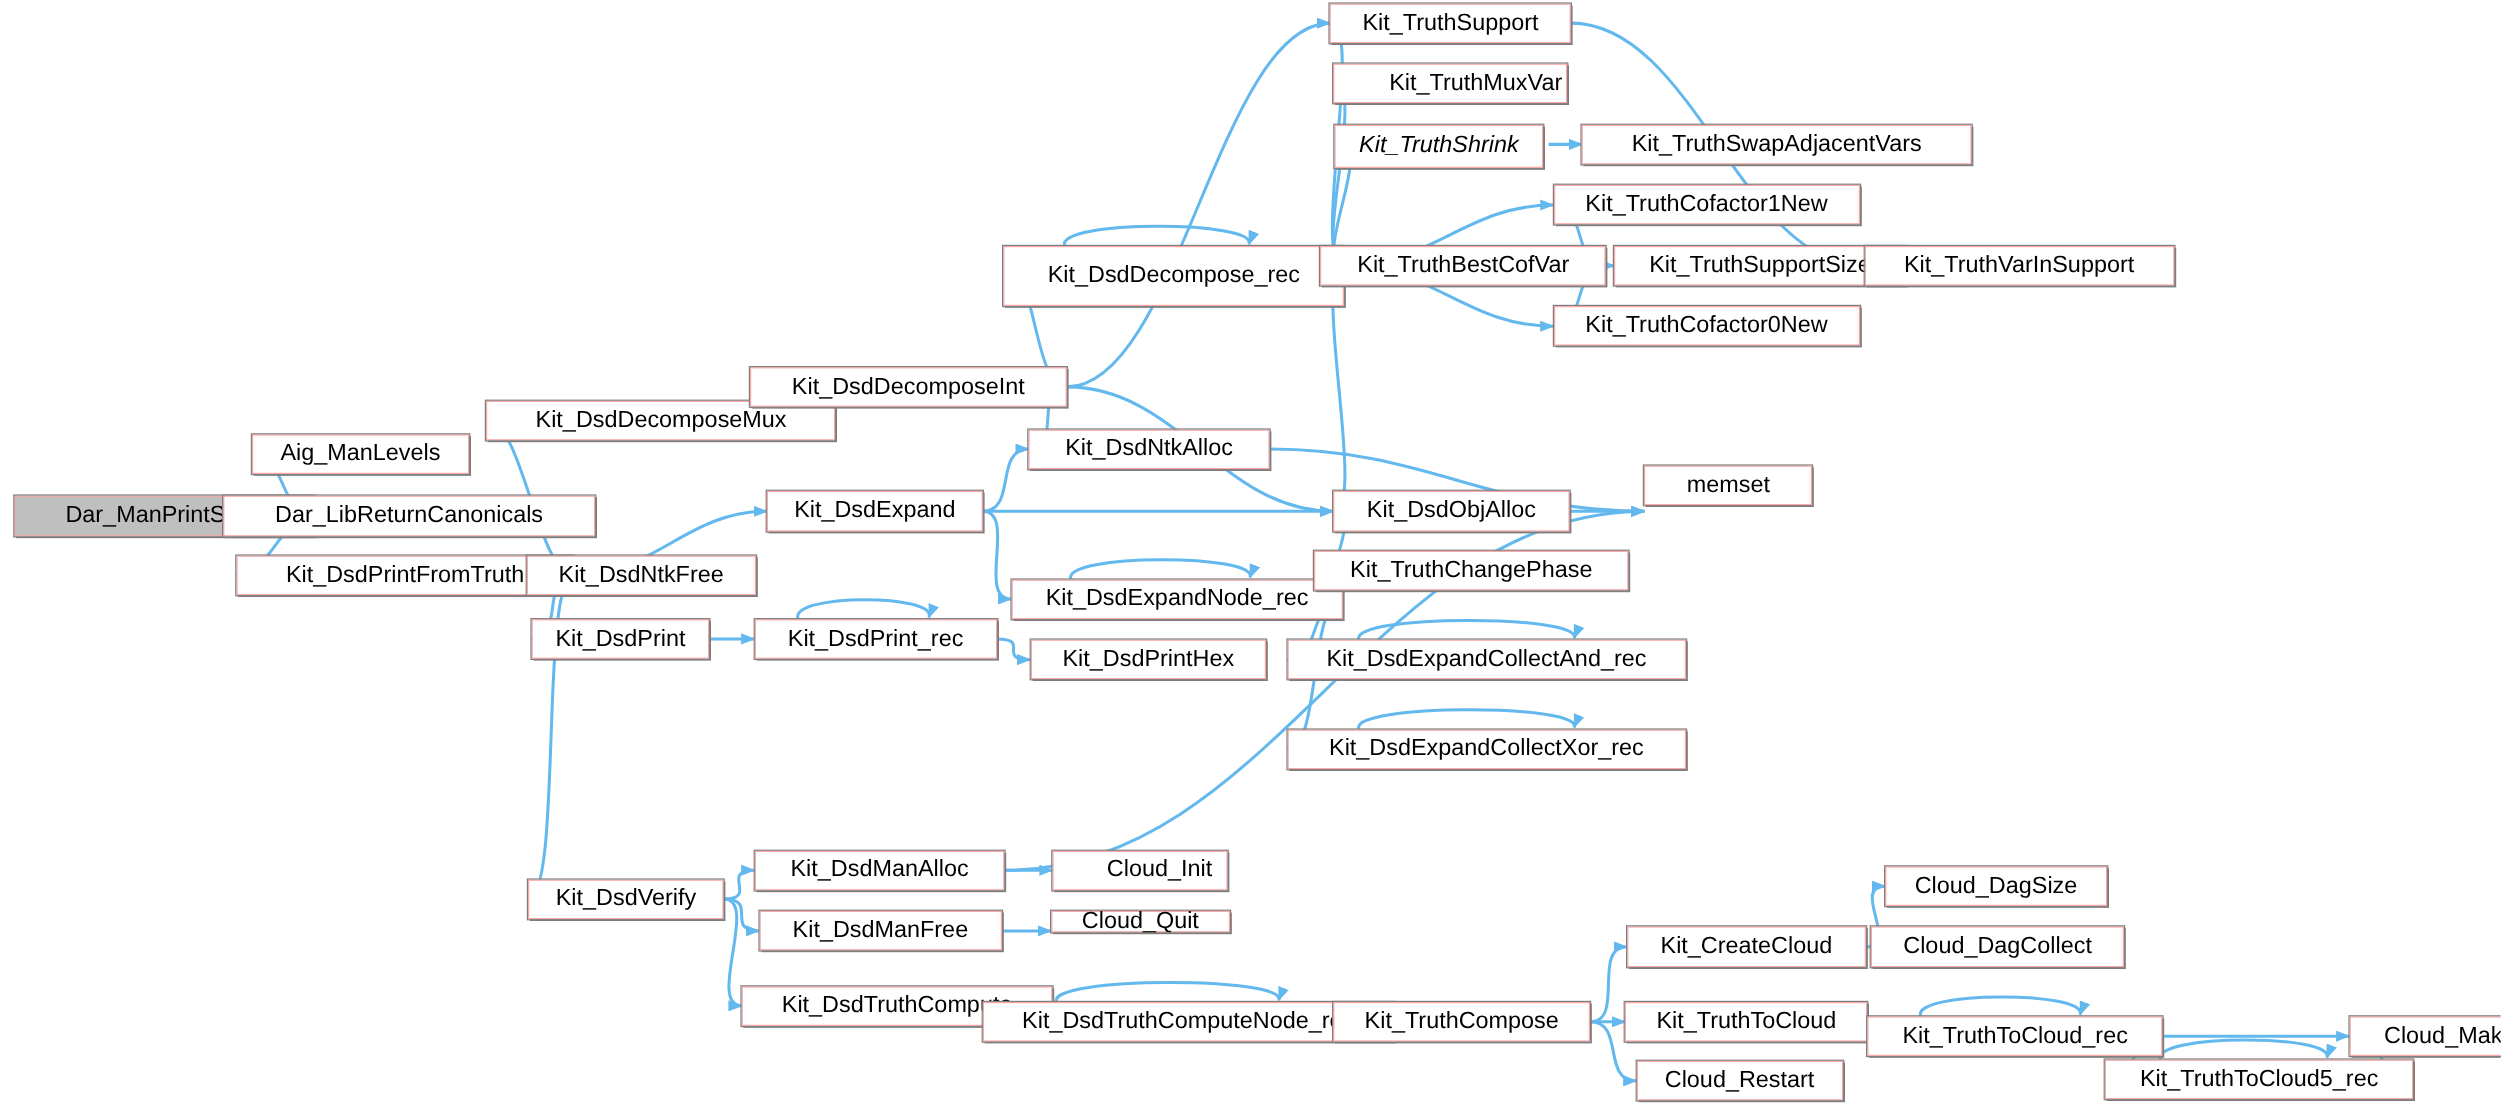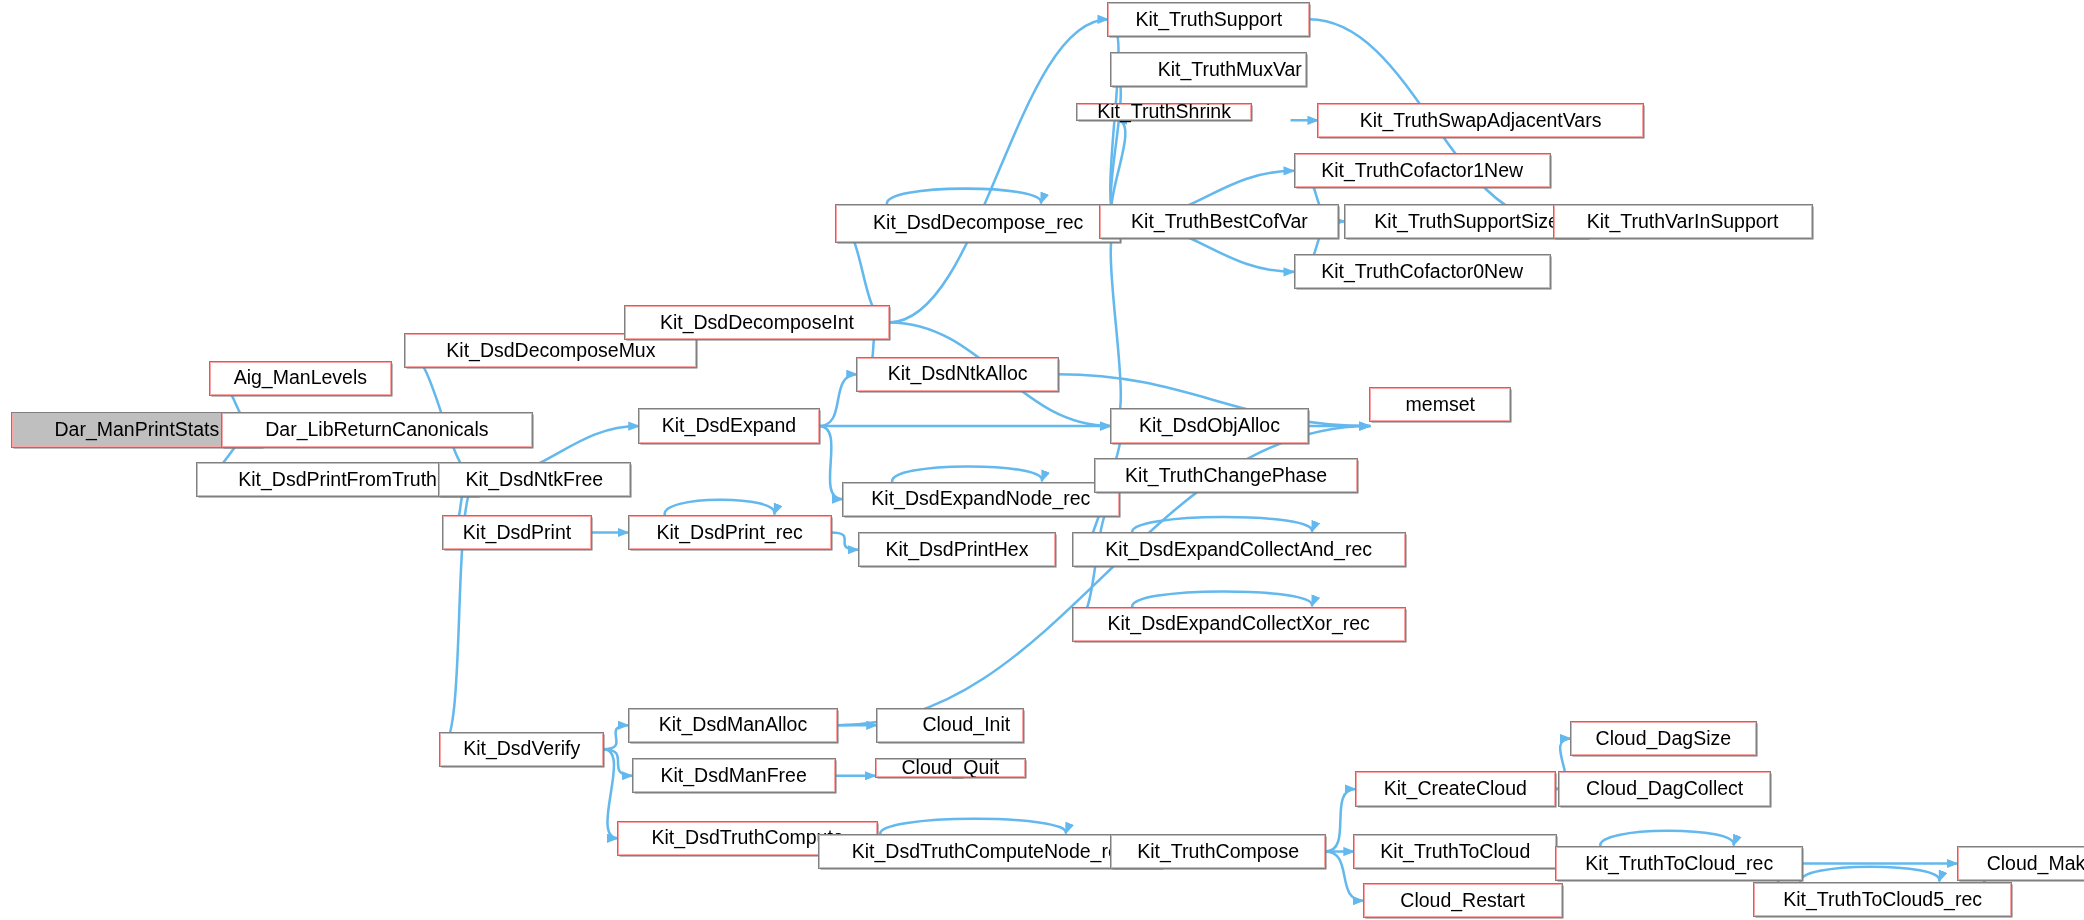--- a/index.html
+++ b/index.html
@@ -109,21 +109,21 @@
       </g>
   </svg>
 
   <div id="node-layer">
       <div class="node root" style="left: 11.9617px; top: 413.468px; width: 249.867px; height: 33.237px;">
         <span>Dar_ManPrintStats</span>
       </div>
       <div class="node" style="left: 209.995px; top: 361.618px; width: 180.755px; height: 33.237px;">
         <span>Aig_ManLevels</span>
       </div>
-      <div class="node" style="left: 186.071px; top: 413.468px; width: 309.676px; height: 33.237px; margin-left: 36px;">
+      <div class="node" style="left: 186.071px; top: 413.468px; width: 309.676px; height: 33.237px;">
         <span>Dar_LibReturnCanonicals</span>
       </div>
       <div class="node" style="left: 196.704px; top: 462.659px; width: 281.765px; height: 33.237px; align-items: center;">
         <span>Kit_DsdPrintFromTruth</span>
       </div>
       <div class="node" style="left: 405.37px; top: 333.699px; width: 291.069px; height: 33.237px;">
         <span>Kit_DsdDecomposeMux</span>
       </div>
       <div class="node" style="left: 438.597px; top: 462.659px; width: 191.388px; height: 33.237px;">
         <span>Kit_DsdNtkFree</span>
@@ -145,42 +145,42 @@
       </div>
       <div class="node" style="left: 628.656px; top: 708.613px; width: 208.666px; height: 33.237px;">
         <span>Kit_DsdManAlloc</span>
       </div>
       <div class="node" style="left: 632.643px; top: 759.133px; width: 202.02px; height: 33.237px;">
         <span>Kit_DsdManFree</span>
       </div>
       <div class="node" style="left: 618.023px; top: 821.618px; width: 259.171px; height: 33.237px;">
         <span>Kit_DsdTruthCompute</span>
       </div>
-      <div class="node" style="left: 835.992px; top: 204.74px; width: 284.423px; height: 37px;">
+      <div class="node" style="left: 835.992px; top: 204.74px; width: 284.423px; height: 50px;">
         <span>Kit_DsdDecompose_rec</span>
       </div>
       <div class="node" style="left: 857.258px; top: 357.63px; width: 200.691px; height: 33.237px;">
         <span>Kit_DsdNtkAlloc</span>
       </div>
       <div class="node" style="left: 842.638px; top: 482.601px; width: 276.449px; height: 33.237px;">
         <span>Kit_DsdExpandNode_rec</span>
       </div>
       <div class="node" style="left: 858.587px; top: 533.121px; width: 196.704px; height: 33.237px;">
         <span>Kit_DsdPrintHex</span>
       </div>
       <div class="node" style="left: 818.714px; top: 834.913px; width: 342.903px; height: 33.237px;">
         <span>Kit_DsdTruthComputeNode_rec</span>
       </div>
       <div class="node" style="left: 1108.45px; top: 2.65896px; width: 200.691px; height: 33.237px;">
         <span>Kit_TruthSupport</span>
       </div>
       <div class="node" style="left: 1111.11px; top: 53.1792px; width: 195.375px; height: 33.237px; padding-left: 42px;">
         <span>Kit_TruthMuxVar</span>
       </div>
-      <div class="node" style="left: 1077px; top: 103.699px; width: 174.11px; height: 16px;">
+      <div class="node" style="left: 1112px; top: 103.699px; width: 174.11px; height: 36px; font-style: italic;">
         <span>Kit_TruthShrink</span>
       </div>
       <div class="node" style="left: 1100.48px; top: 204.74px; width: 237.906px; height: 33.237px;">
         <span>Kit_TruthBestCofVar</span>
       </div>
       <div class="node" style="left: 1095.16px; top: 458.671px; width: 261.829px; height: 33.237px;">
         <span>Kit_TruthChangePhase</span>
       </div>
       <div class="node" style="left: 1111.11px; top: 409.48px; width: 196.704px; height: 33.237px;">
         <span>Kit_DsdObjAlloc</span>
@@ -214,21 +214,21 @@
       </div>
       <div class="node" style="left: 875.865px; top: 759.133px; width: 148.857px; height: 18px;">
         <span>Cloud_Quit</span>
       </div>
       <div class="node" style="left: 1355.66px; top: 772.428px; width: 199.362px; height: 33.237px;">
         <span>Kit_CreateCloud</span>
       </div>
       <div class="node" style="left: 1354.33px; top: 834.913px; width: 202.02px; height: 33.237px;">
         <span>Kit_TruthToCloud</span>
       </div>
-      <div class="node" style="left: 1363.64px; top: 884.104px; width: 198px; height: 33.237px;">
+      <div class="node" style="left: 1363.64px; top: 884.104px; width: 172px; height: 33.237px;">
         <span>Cloud_Restart</span>
       </div>
       <div class="node" style="left: 1570.97px; top: 721.908px; width: 184.742px; height: 33.237px;">
         <span>Cloud_DagSize</span>
       </div>
       <div class="node" style="left: 1559.01px; top: 772.428px; width: 211.324px; height: 33.237px;">
         <span>Cloud_DagCollect</span>
       </div>
       <div class="node" style="left: 1556.35px; top: 846.879px; width: 245.88px; height: 33.237px;">
         <span>Kit_TruthToCloud_rec</span>

